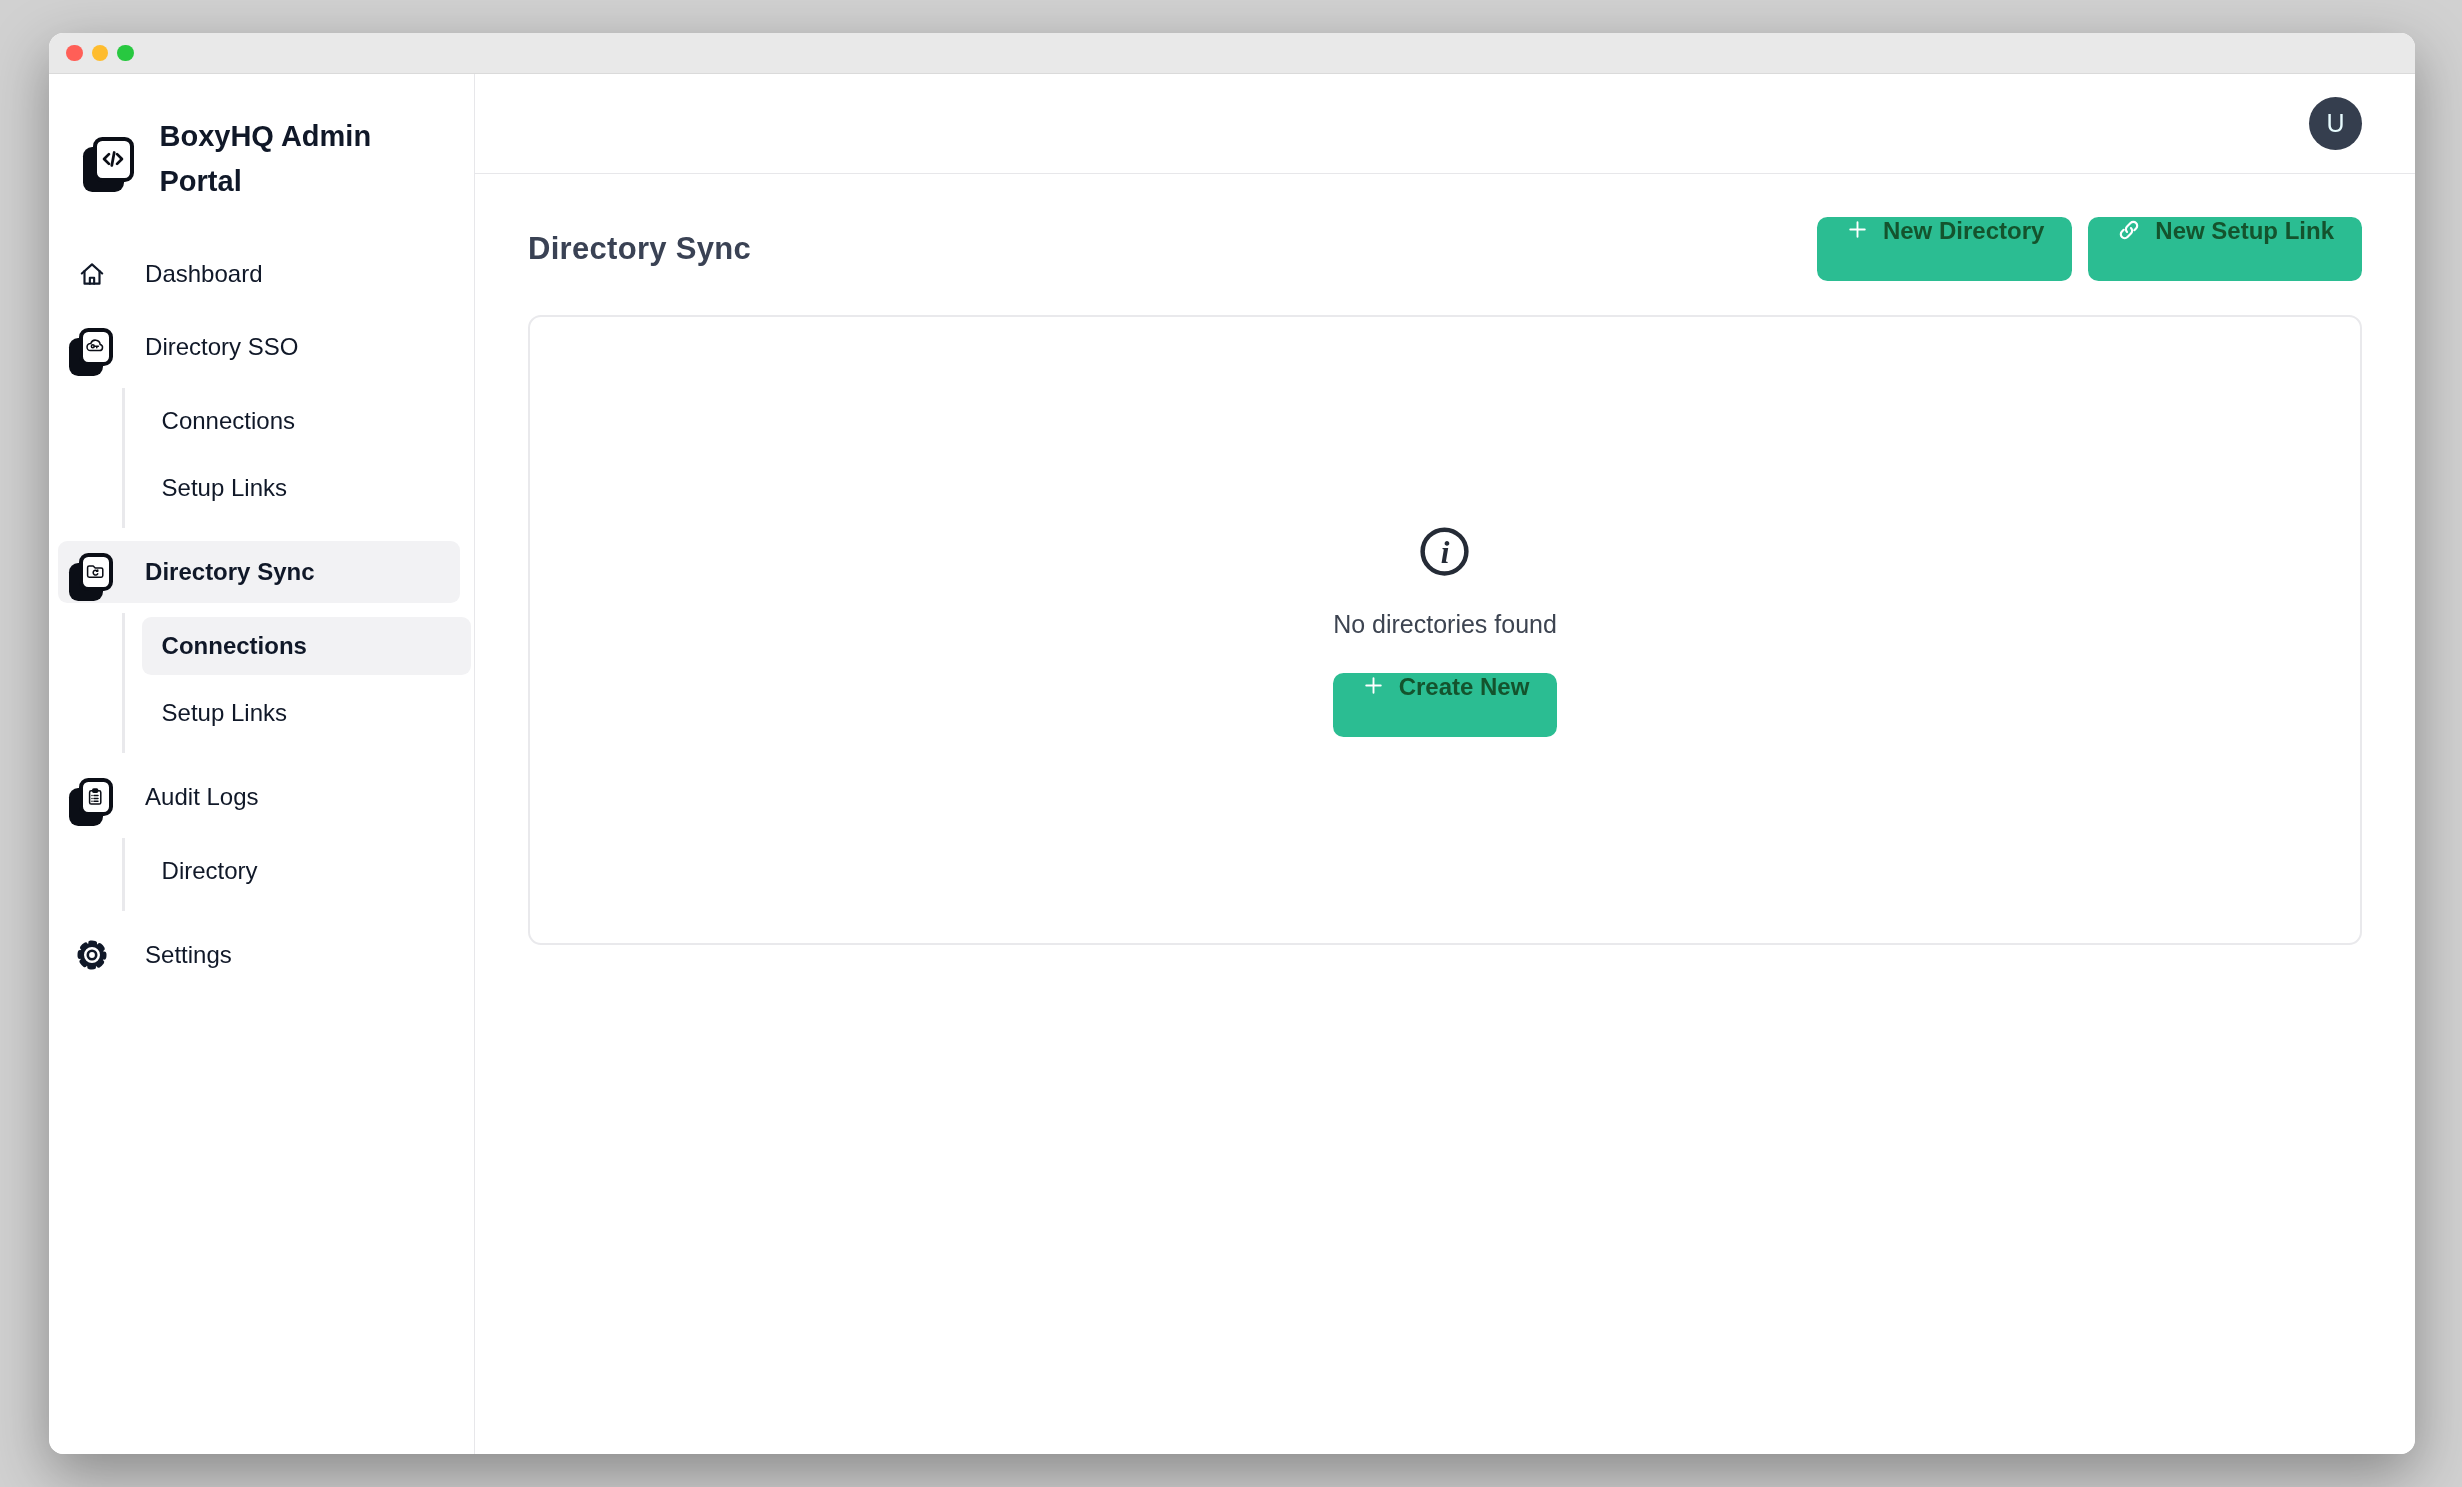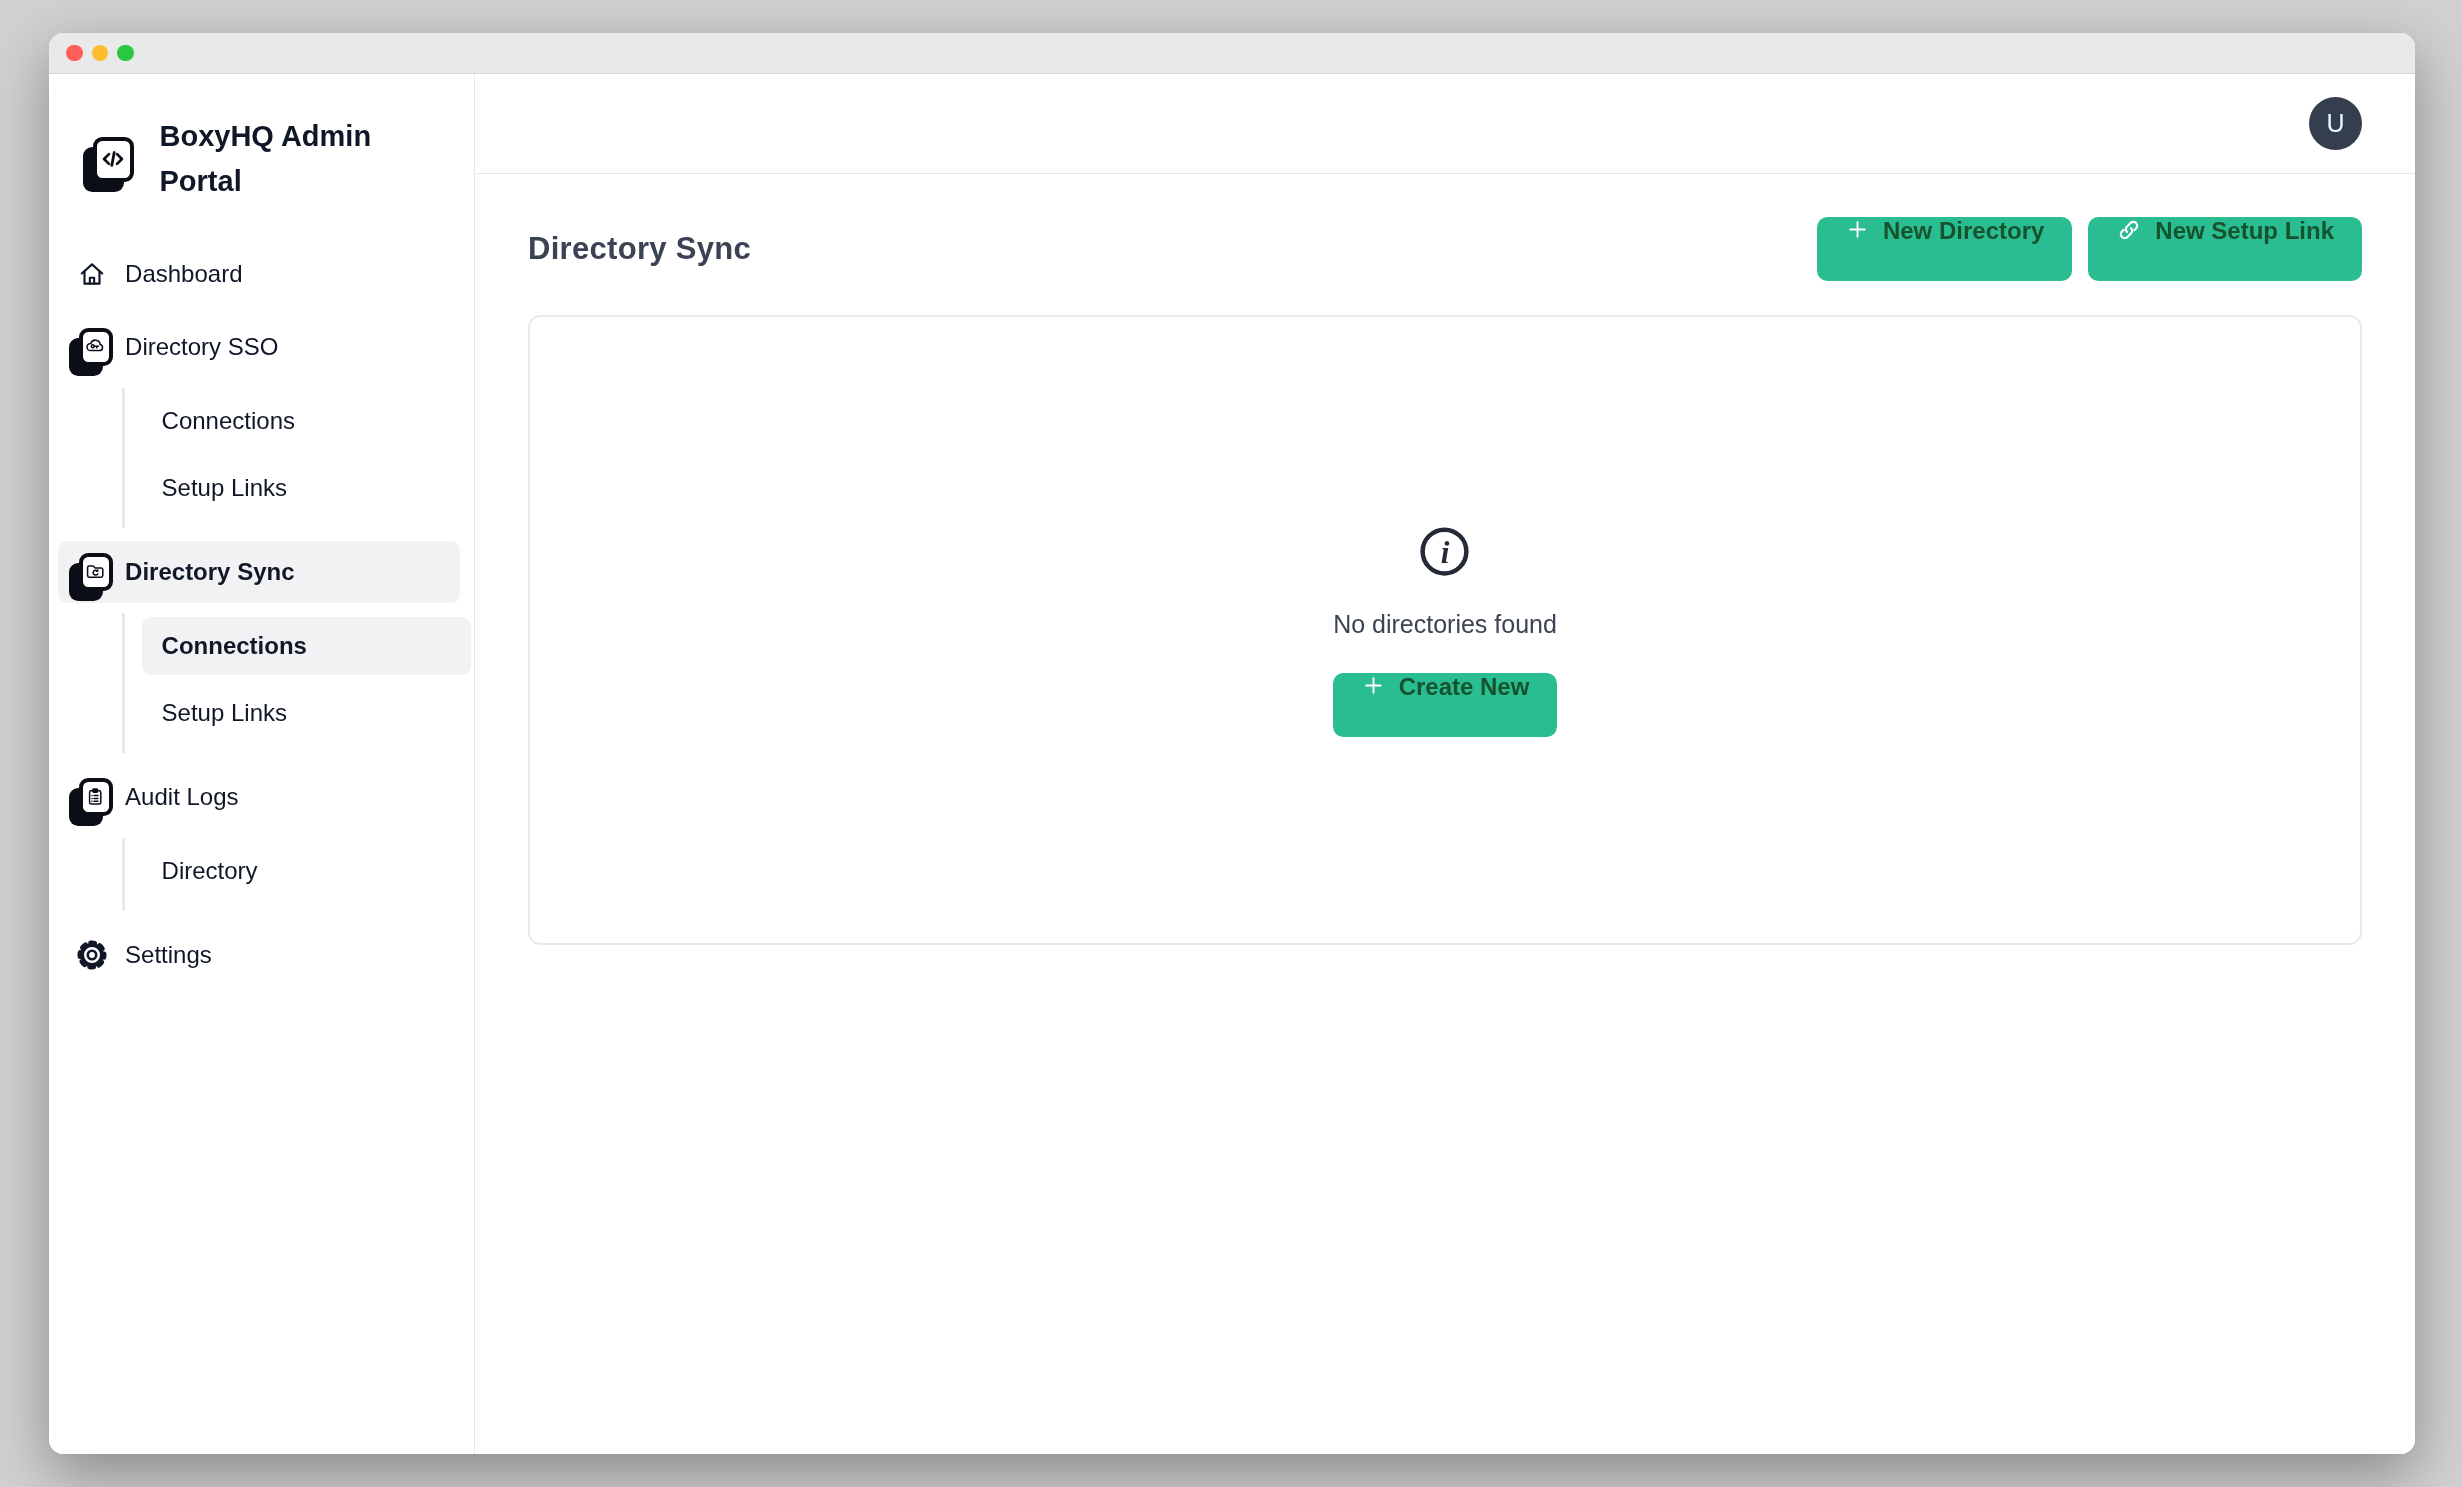--- a/index.html
+++ b/index.html
@@ -34,21 +34,21 @@
     box-shadow:-10px 10px 0 0 #0b0e16;
     display:flex; align-items:center; justify-content:center; flex:none;
   }
   .keycap.lg { width:41px; height:45px; margin:5.3px 0 0 10.5px; }
   .keycap.sm { width:34px; height:38px; margin-left:8px; }
   .keycap svg { display:block; }
   
   .nav { margin:38px 0 0 8.6px; width:402px; }
   .nav-item {
     display:flex; align-items:center; height:62px; width:402px;
-    padding:0 10.5px 0 10.5px; gap:10px; border-radius:9.2px; margin-bottom:10.5px;
+    padding:0 10.5px 0 10.5px; gap:30px; border-radius:9.2px; margin-bottom:10.5px;
     font-size:24px; font-weight:500; color:#101828; cursor:pointer; text-decoration:none;
   }
   .nav-item.active { background:#f2f2f4; font-weight:700; }
   .nav-icon { width:47px; height:53px; flex:none; display:flex; align-items:center; justify-content:center; }
   .subnav { list-style:none; margin:1.3px 0 13px 64px; border-left:3.3px solid #e9e9ec; padding:4px 0 1.3px 0; }
   .subnav-item {
     display:flex; align-items:center; height:58px; width:329px; margin:0 0 9.2px 17px;
     padding-left:20px; border-radius:9.2px; font-size:24px; font-weight:500; color:#101828; cursor:pointer;text-align:center;
   }
   .subnav-item.active { background:#f2f2f4; font-weight:700; }

